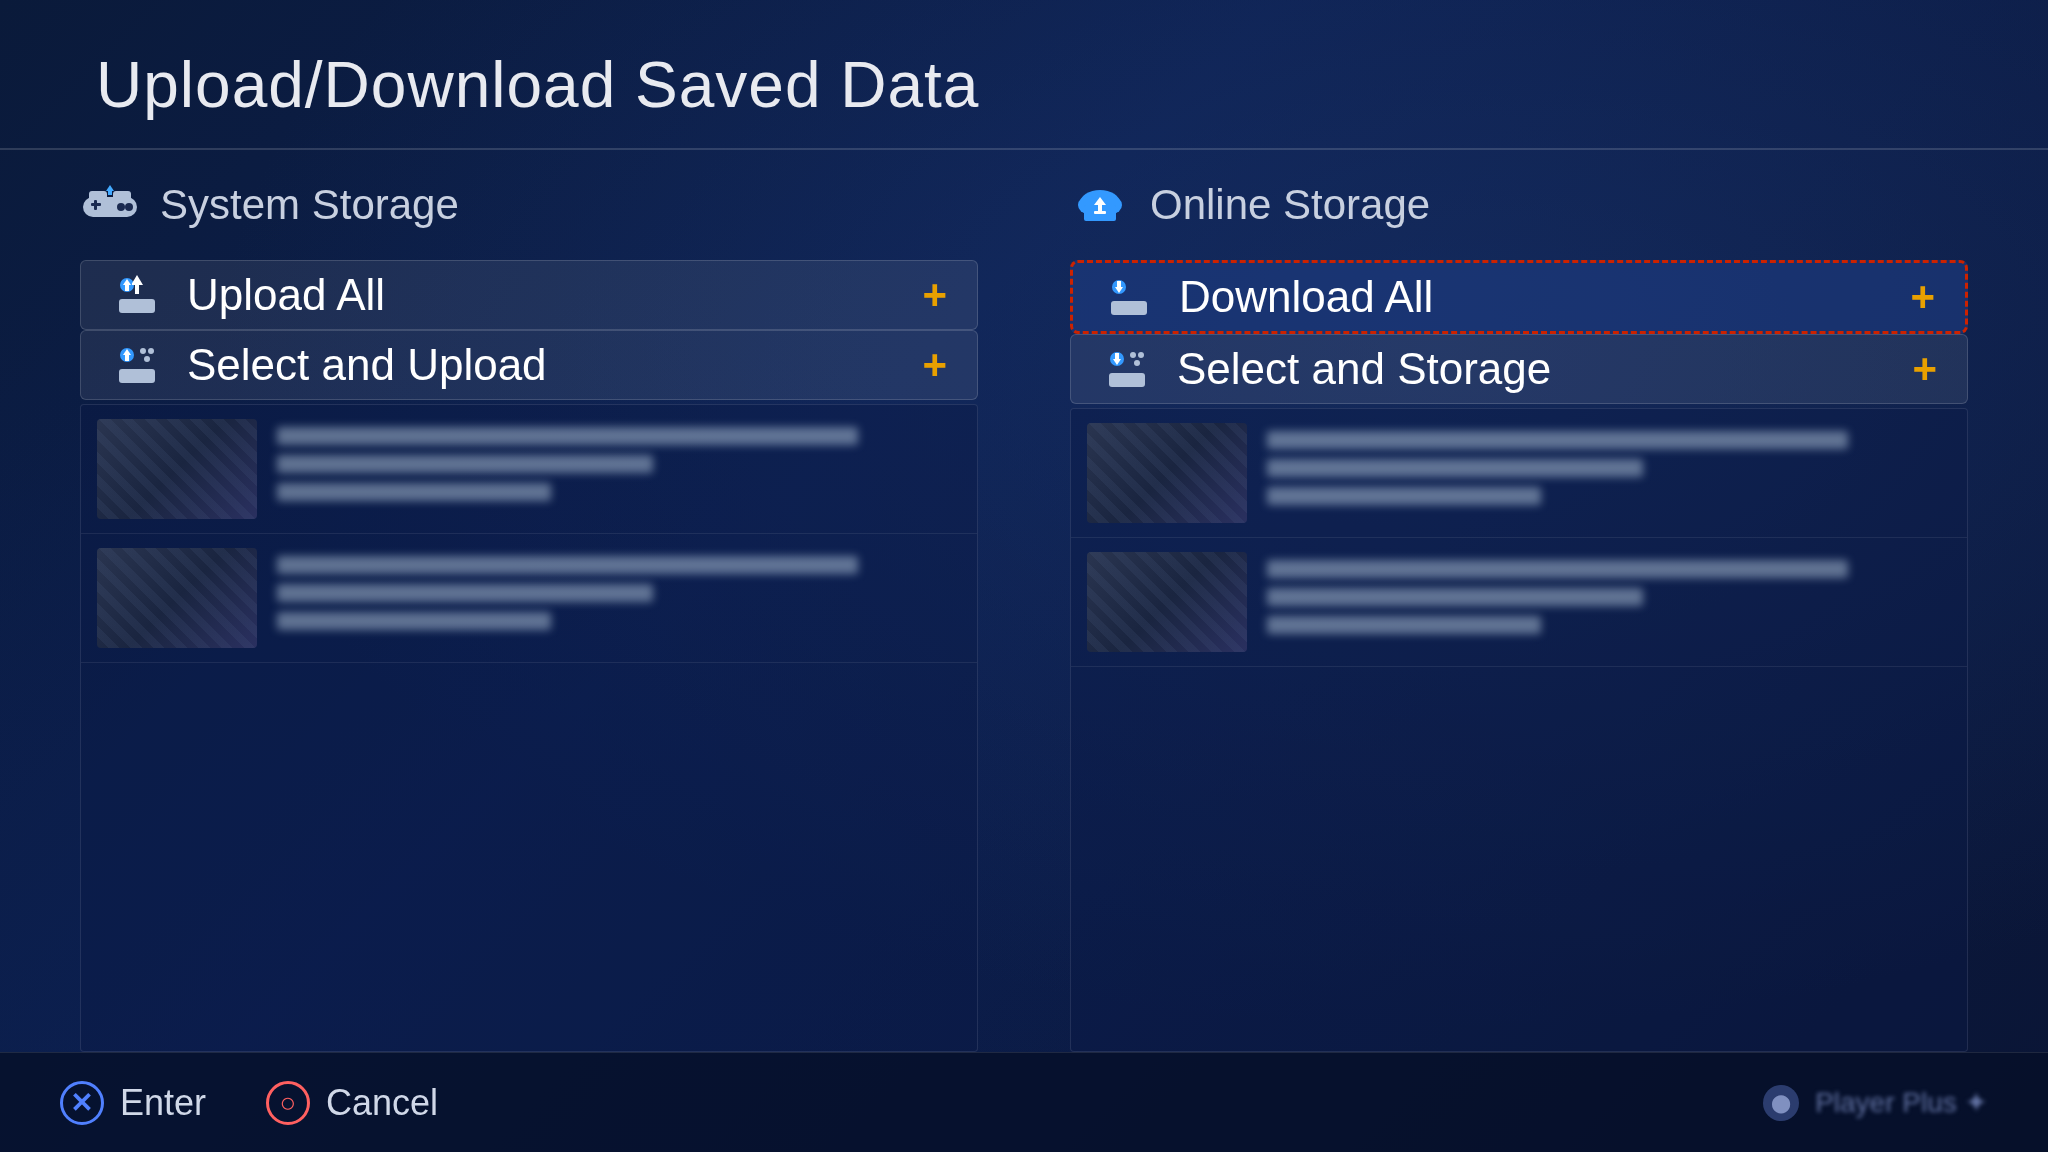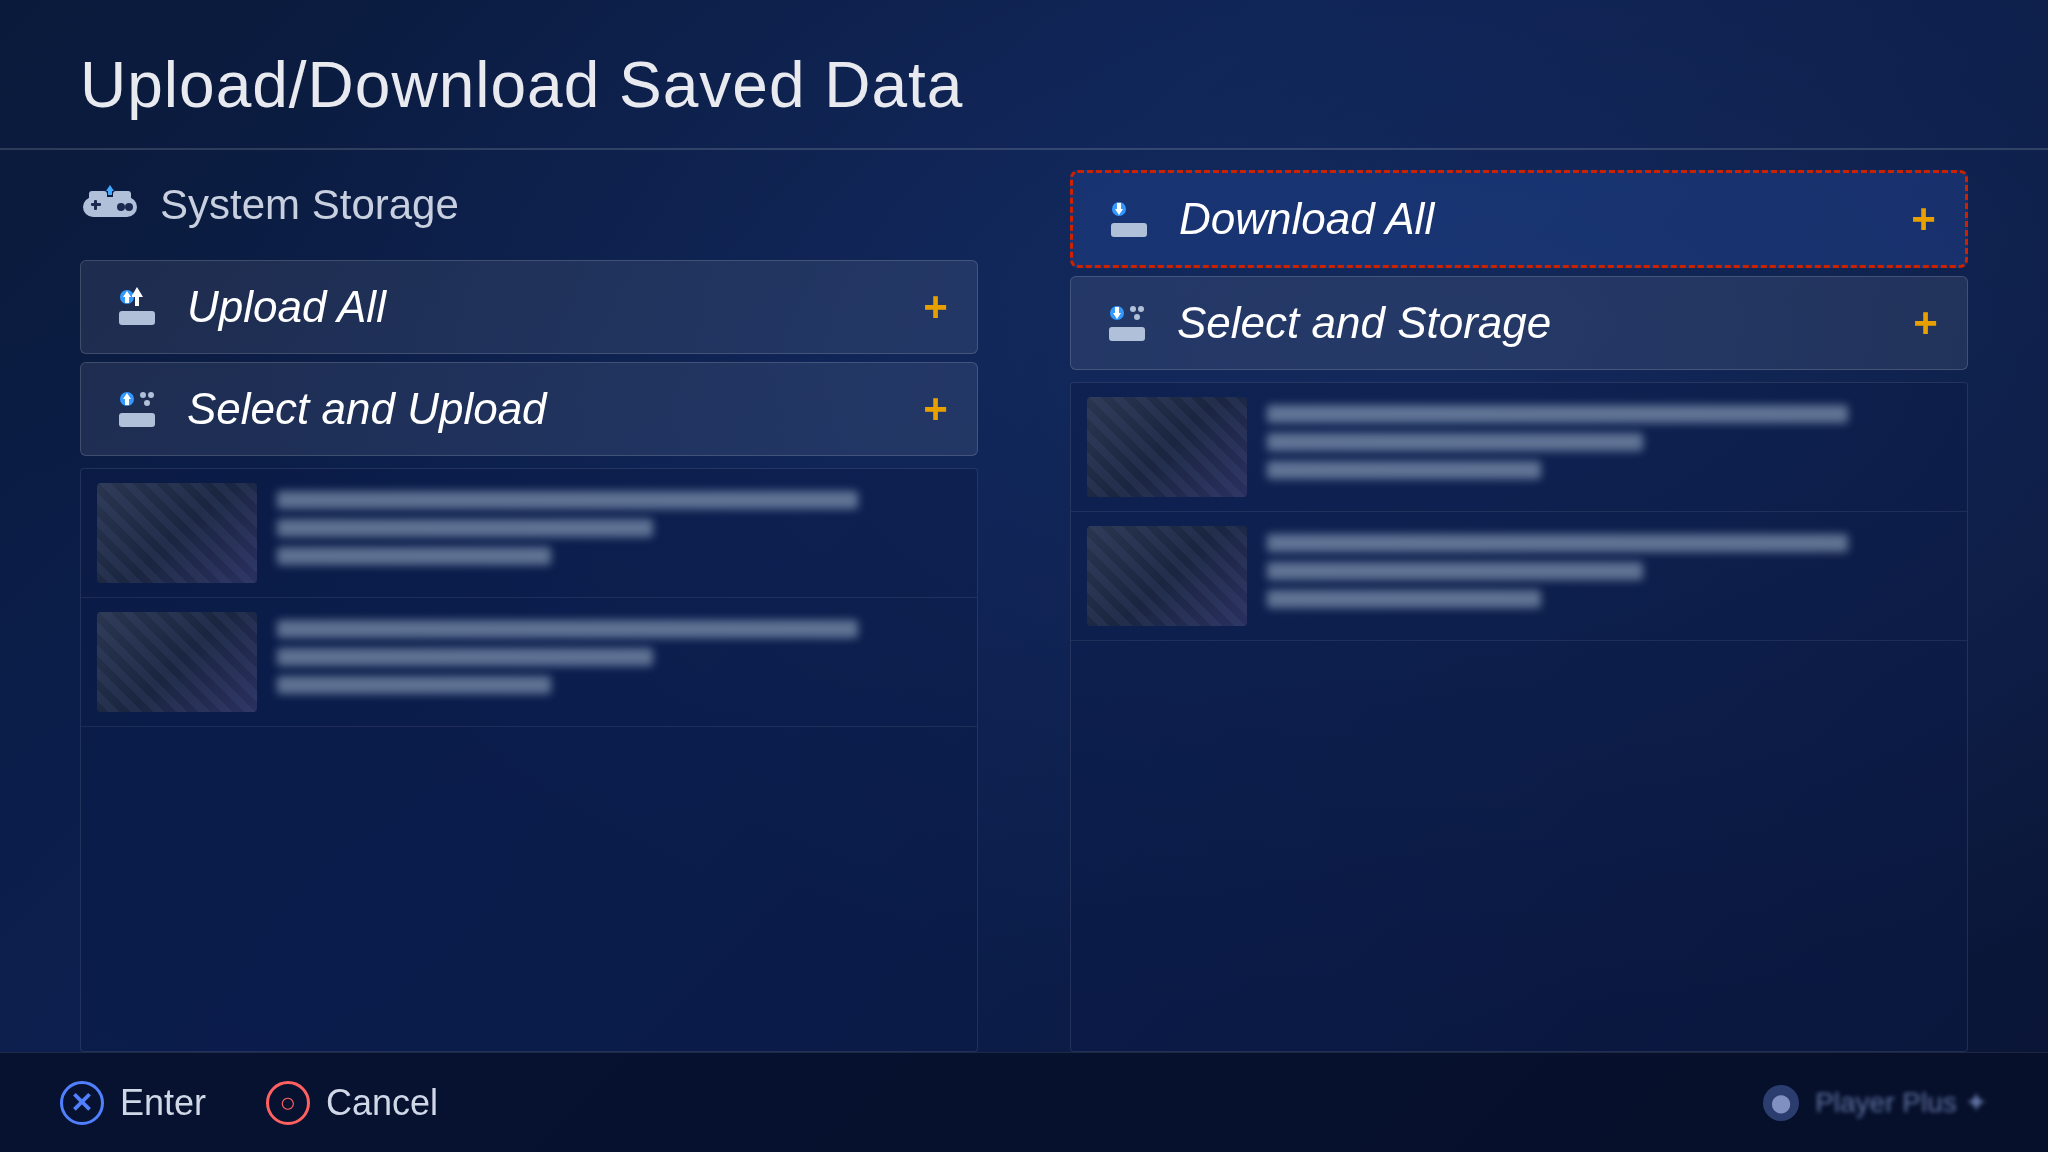--- a/index.html
+++ b/index.html
@@ -20,21 +20,21 @@
       position: absolute;
       inset: 0;
       background: radial-gradient(ellipse at 70% 30%, rgba(30,60,120,0.4) 0%, transparent 60%),
                   radial-gradient(ellipse at 20% 80%, rgba(10,30,80,0.5) 0%, transparent 50%);
       pointer-events: none;
     }
 
     .page-title {
       position: absolute;
       top: 48px;
-      left: 80px;
+      left: 96px;
       font-size: 64px;
       font-weight: 300;
       color: #e8eaf0;
       letter-spacing: 1px;
     }
 
     .divider-line {
       position: absolute;
       top: 148px;
       left: 0;
@@ -81,28 +81,26 @@
       font-size: 42px;
       font-weight: 300;
       color: #c8d0e0;
     }
 
     
     .action-btn {
       display: flex;
       align-items: center;
       gap: 24px;
-      padding: 20px 30px;
+      padding: 8px 30px;
       background: rgba(255,255,255,0.08);
       border: 1px solid rgba(255,255,255,0.15);
       border-radius: 6px;
-      margin-bottom: 8px;
       cursor: pointer;
       position: relative;
-      font-style: italic;
     }
 
     .action-btn.focused {
       background: rgba(30,60,130,0.6);
       border: 3px dashed #cc2200;
       border-radius: 8px;
     }
 
     .btn-icon {
       width: 52px;
@@ -361,20 +359,37 @@
           <div class="blurred-line medium"></div>
           <div class="blurred-line short"></div>
         </div>
       </div>
     </div>
 
   </div>
 
   <div class="column">
 
+    <div class="storage-header">
+      <div class="storage-icon icon-online">
+
+        <svg viewBox="0 0 52 44" fill="none" xmlns="http://www.w3.org/2000/svg">
+
+          <ellipse cx="26" cy="20" rx="20" ry="13" fill="#3399ff"></ellipse>
+          <ellipse cx="14" cy="22" rx="10" ry="9" fill="#3399ff"></ellipse>
+          <ellipse cx="38" cy="22" rx="10" ry="9" fill="#3399ff"></ellipse>
+          <rect x="10" y="22" width="32" height="16" rx="2" fill="#3399ff"></rect>
+
+          <polygon points="26,14 32,22 20,22" fill="white"></polygon>
+          <rect x="24" y="21" width="4" height="8" fill="white"></rect>
+          <rect x="20" y="28" width="12" height="3" rx="1" fill="white"></rect>
+        </svg>
+      </div>
+      <span class="storage-label">Online Storage</span>
+    </div>
 
     <div class="action-btn focused">
       <div class="btn-icon icon-download">
         <svg viewBox="0 0 48 48" fill="none" xmlns="http://www.w3.org/2000/svg">
           <rect x="6" y="28" width="36" height="14" rx="3" fill="#b0c0d8"></rect>
           <circle cx="14" cy="14" r="7" fill="#3399ff"></circle>
           <circle cx="14" cy="14" r="5" fill="#3399ff"></circle>
 
           <polygon points="14,20 18,14 10,14" fill="white"></polygon>
           <rect x="12" y="8" width="4" height="7" fill="white"></rect>

